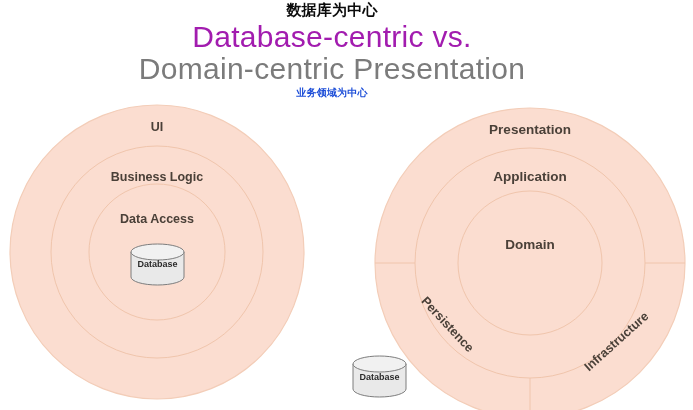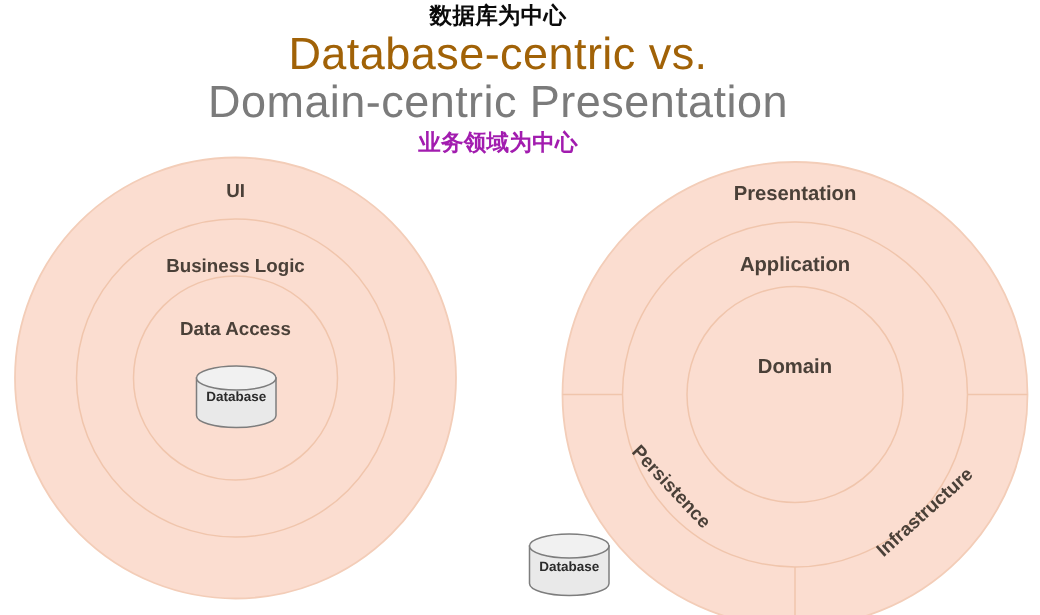--- a/index.html
+++ b/index.html
@@ -30,31 +30,31 @@
   }
   #cn-top {
     top: 1px;
     font-size: 15px;
     font-weight: 700;
     color: #0b0b0b;
     letter-spacing: 0.2px;
   }
   #cn-bottom {
     top: 86px;
-    font-size: 15px;
+    font-size: 10px;
     font-weight: 700;
-    color: #a21caf;
+    color: #1d4ed8;
     letter-spacing: 0.2px;
     text-align: center;
   }
   #title-l1 {
     top: 20px;
     font-size: 30px;
     font-weight: 300;
-    color: #a16207;
+    color: #a21caf;
     letter-spacing: 0.3px;
   }
   #title-l2 {
     top: 52px;
     font-size: 30px;
     font-weight: 300;
     color: #7b7b7b;
     letter-spacing: 0.3px;
   }
   .ring-label {

